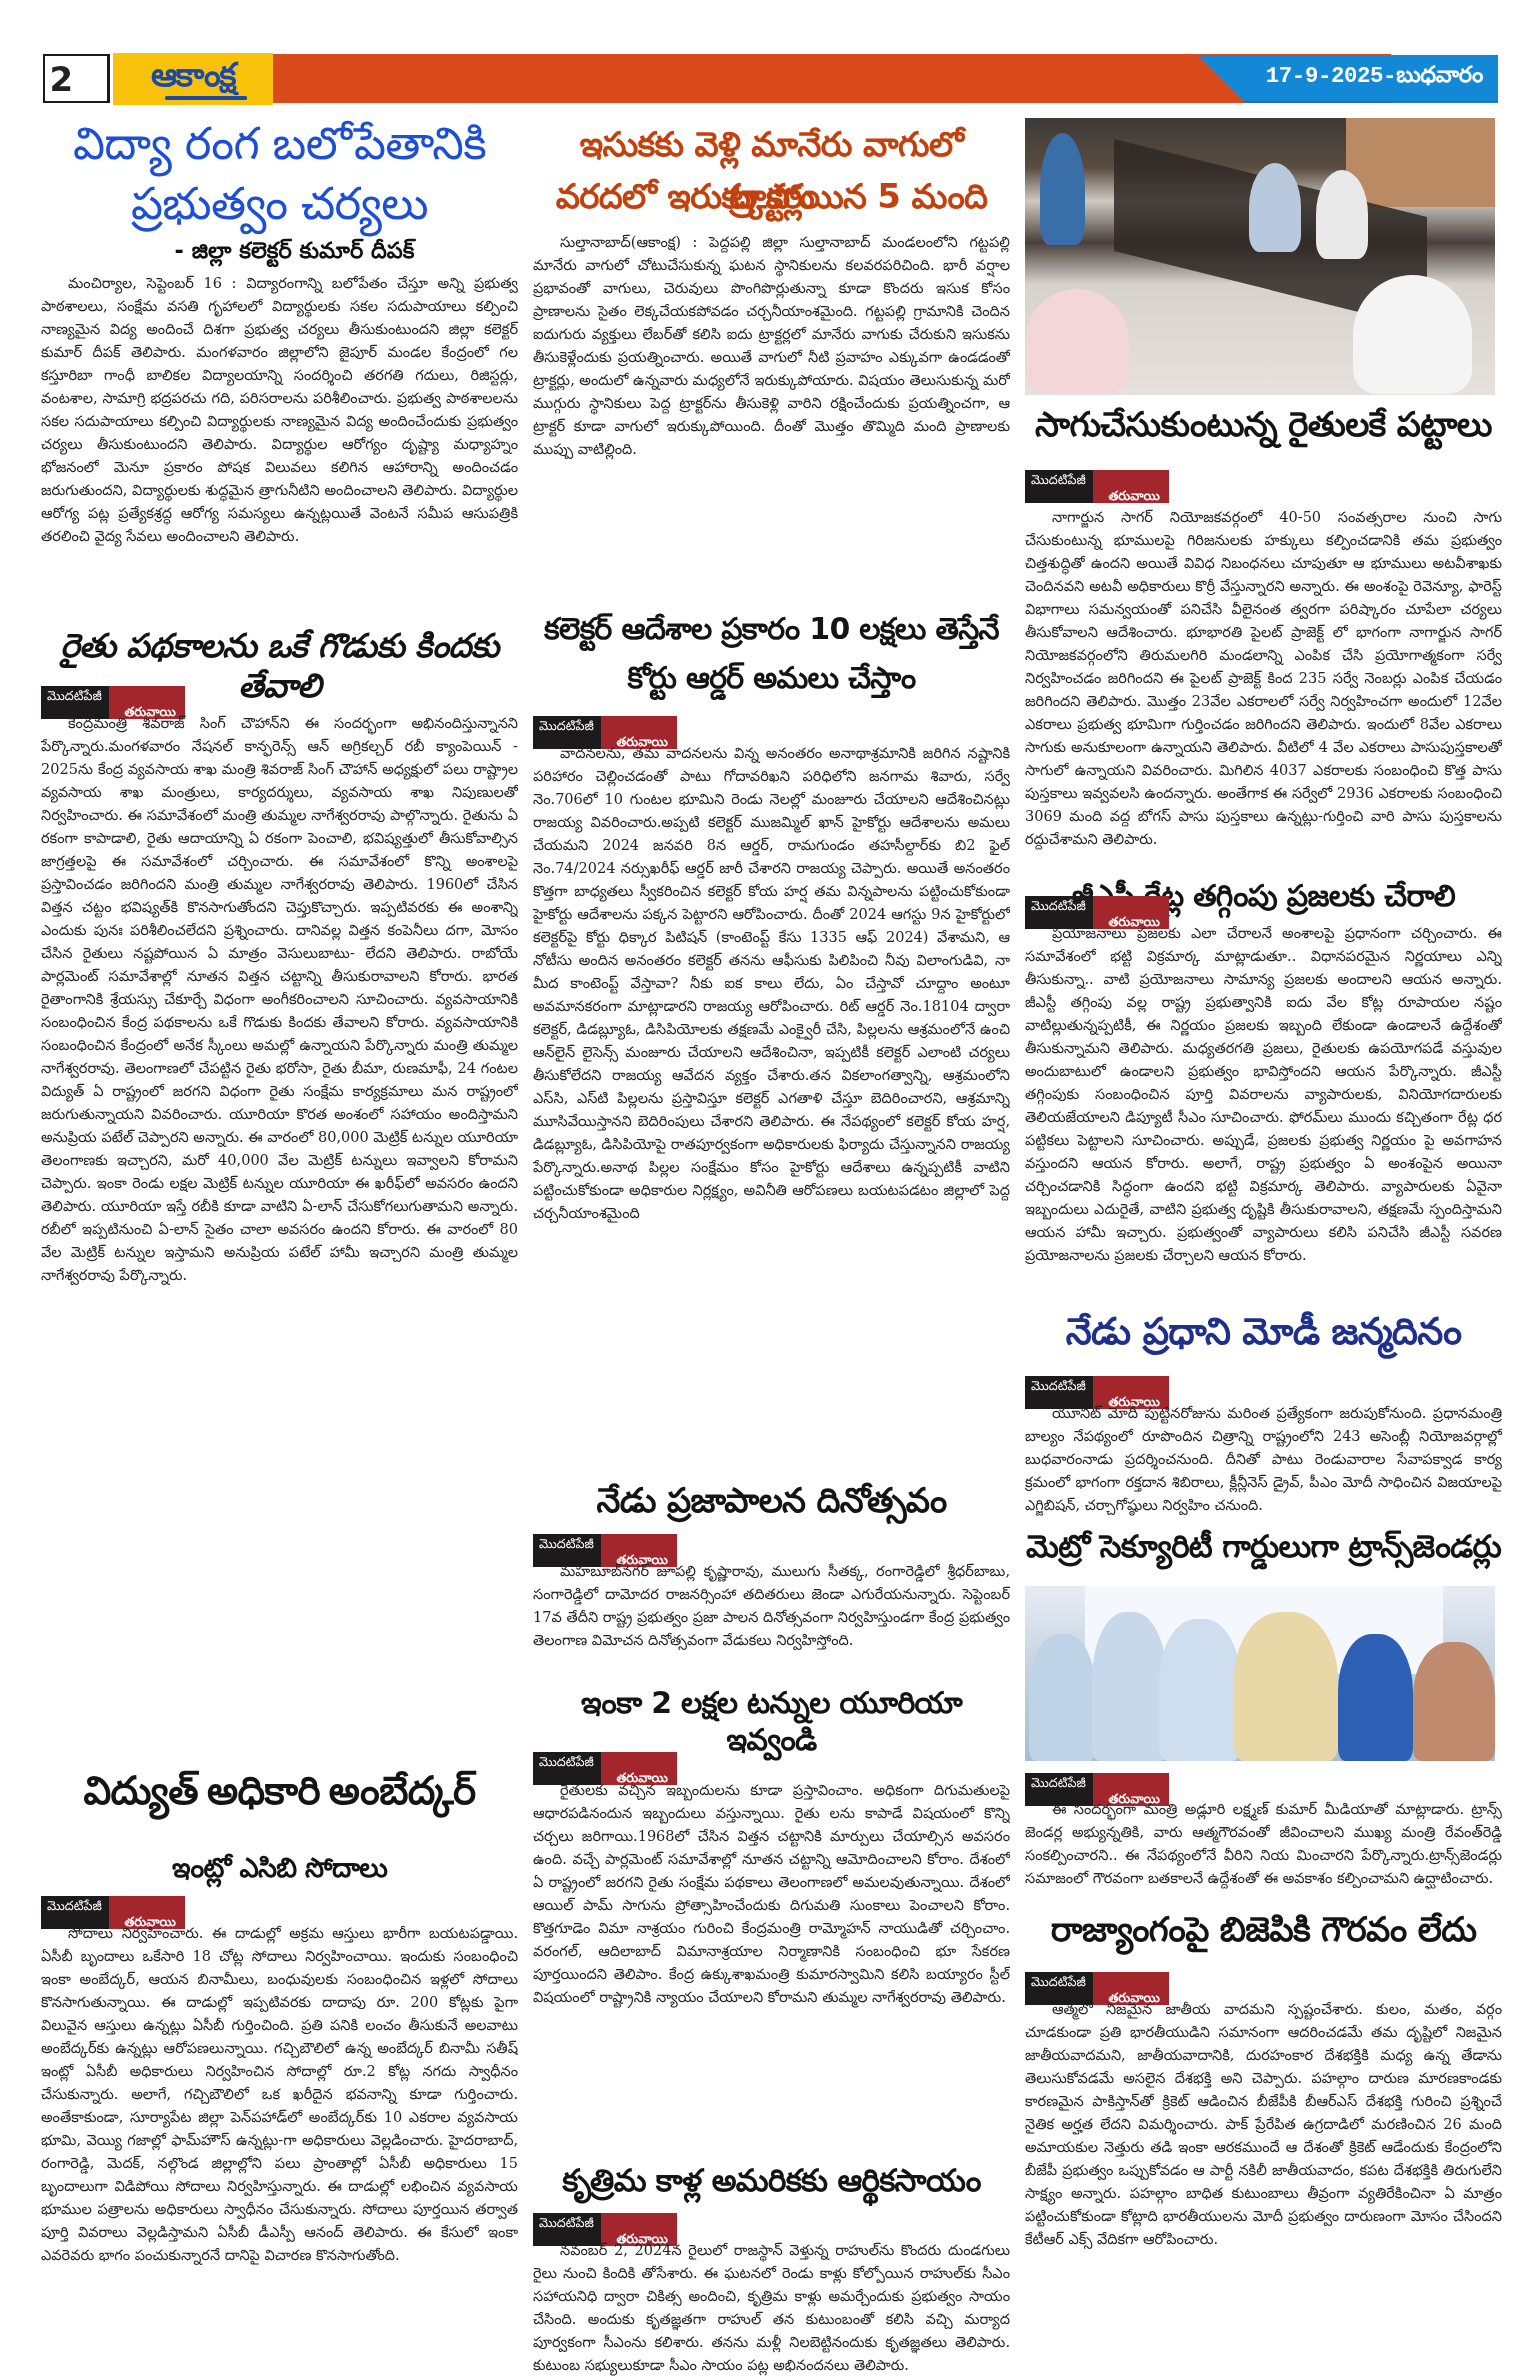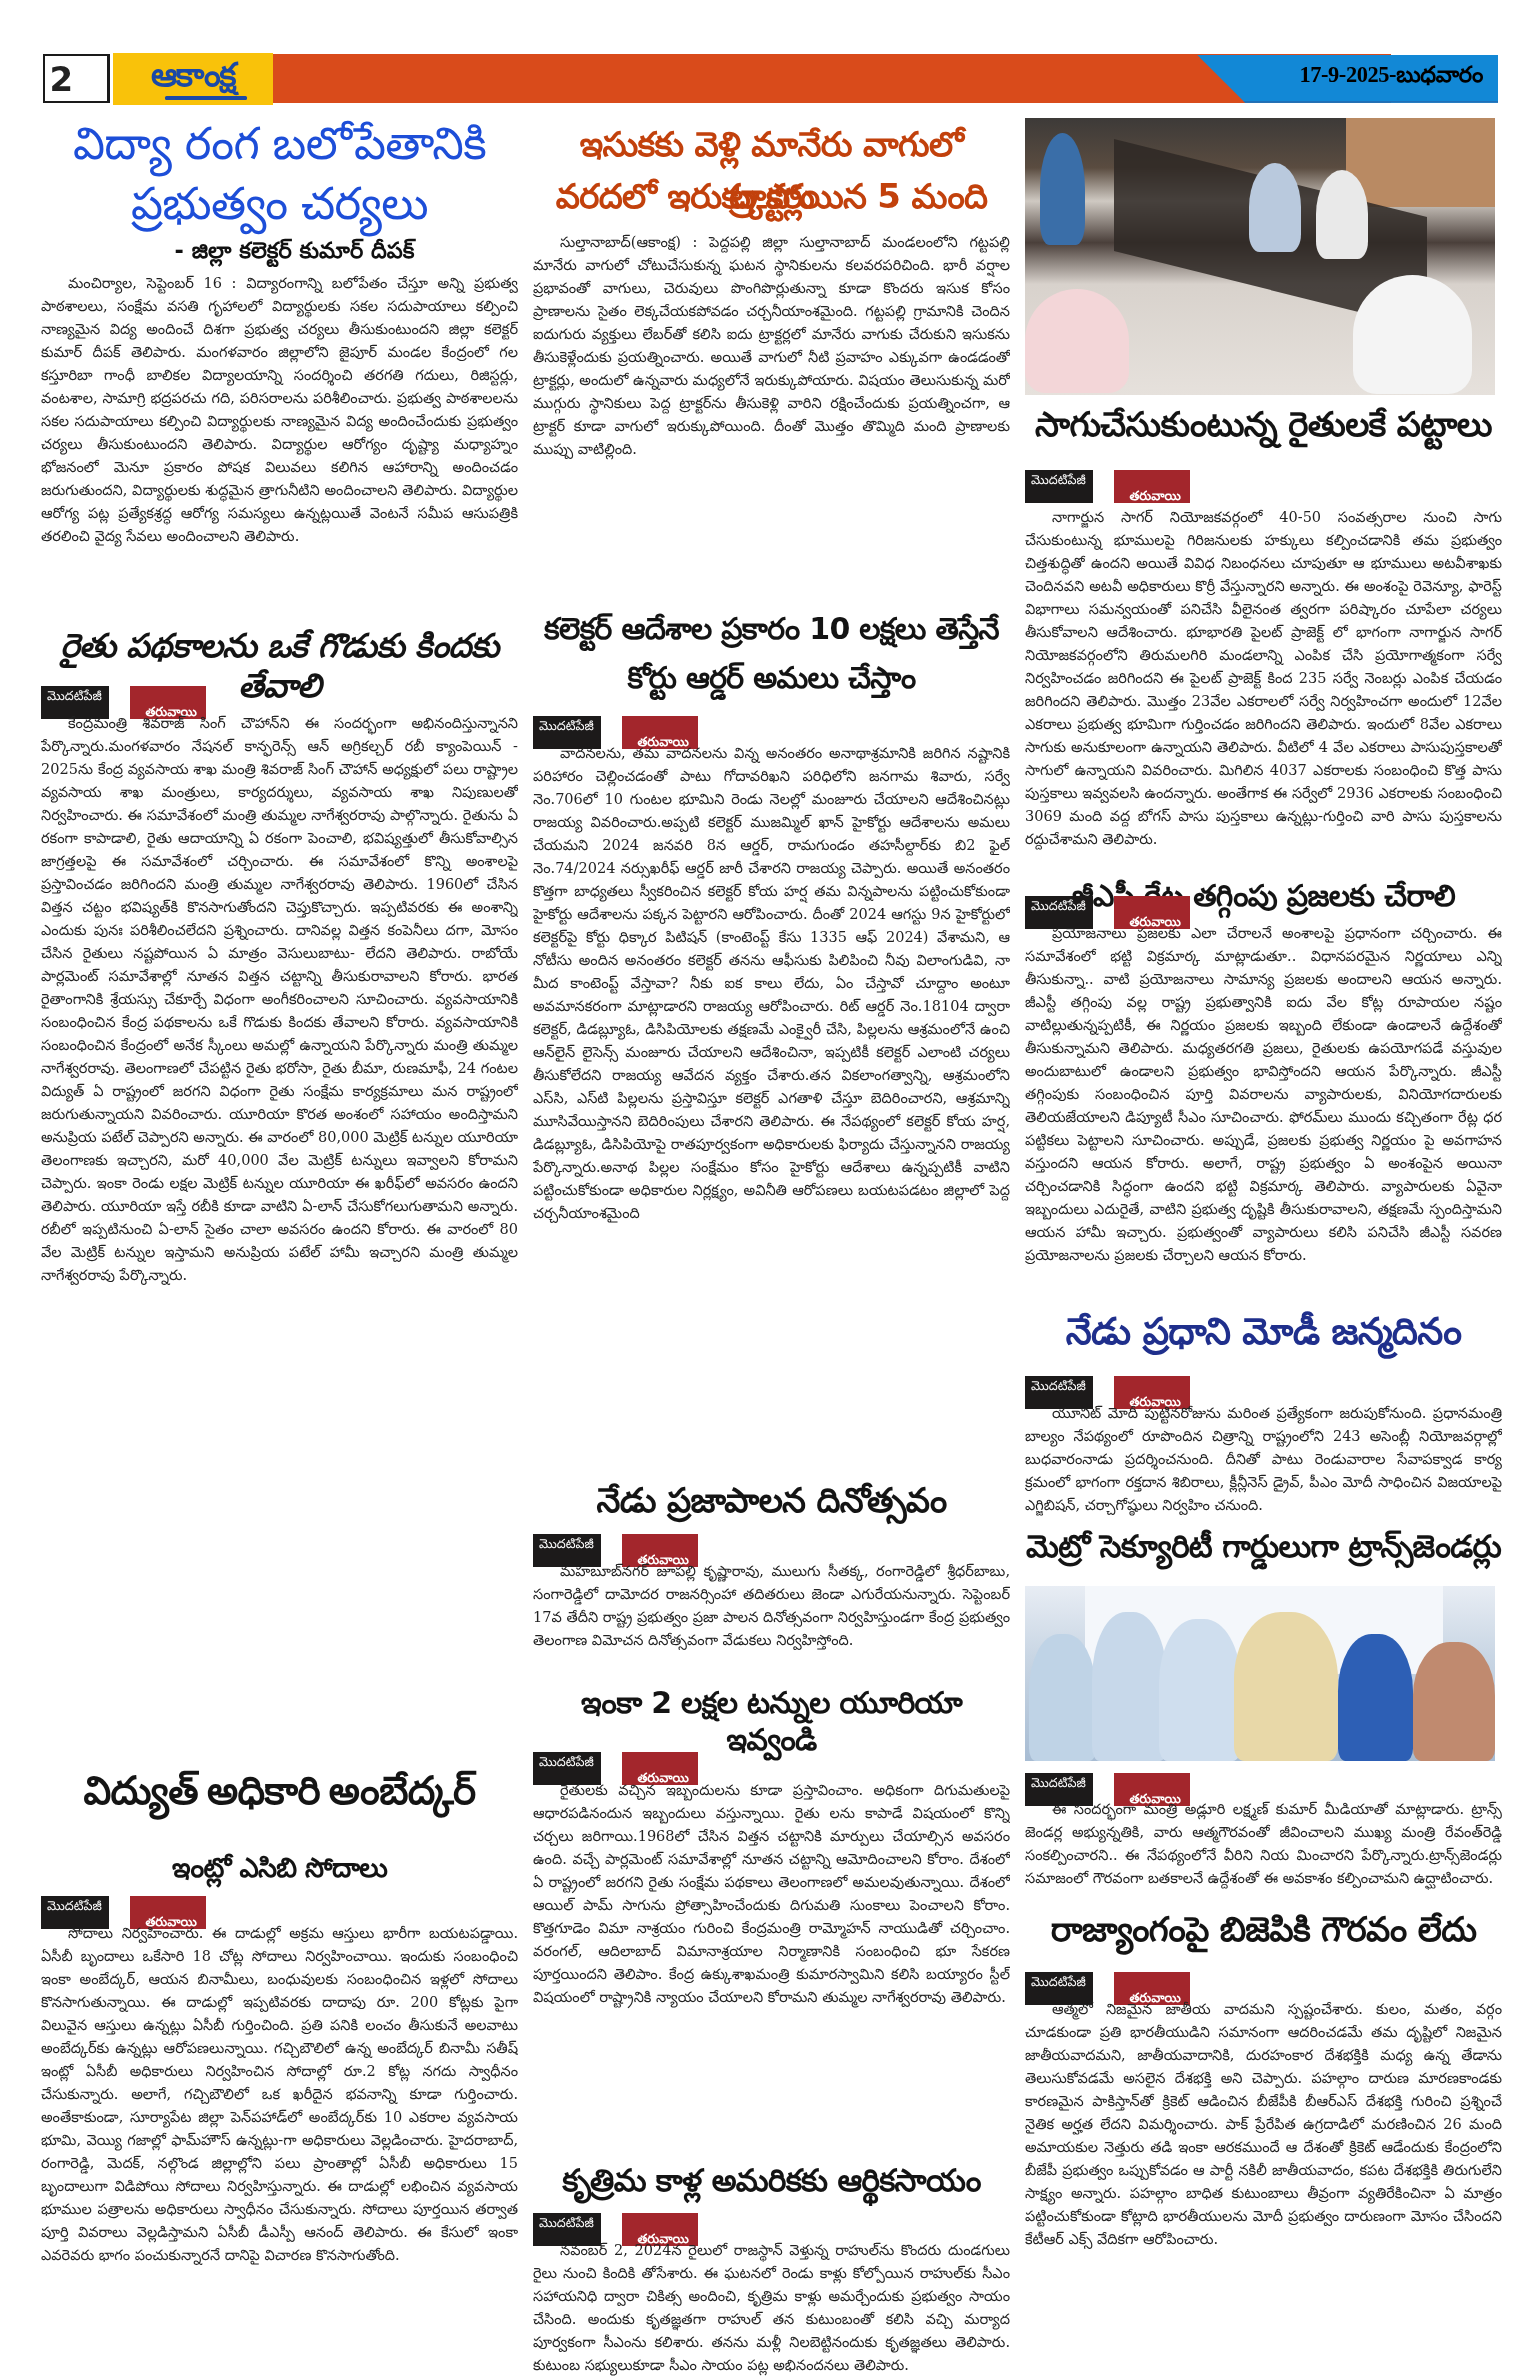--- a/index.html
+++ b/index.html
@@ -7,38 +7,38 @@
   body { position: relative; font-family: "DejaVu Sans", "Liberation Sans", sans-serif; color: #1a1a1a; }
 
   
   .masthead { position: absolute; left: 43px; top: 54px; width: 1455px; height: 49px; }
   .page-num { position: absolute; left: 0; top: 0; width: 67px; height: 49px; background: #fff; border: 2.2px solid #1a1a1a; border-right-width: 3.7px; display: flex; align-items: center; justify-content: flex-start; padding-left: 4.5px; font-family: "DejaVu Sans", sans-serif; font-weight: bold; font-size: 34px; color: #222; }
   .logo { position: absolute; left: 70px; top: -1.5px; width: 160px; height: 52px; background: #f9c20a; display: flex; align-items: center; justify-content: center; }
   .logo-text { font-family: "DejaVu Sans", sans-serif; font-weight: bold; font-size: 33px; color: #1b49a6; letter-spacing: -1.5px; }
   .logo-tag { position: absolute; bottom: 4.5px; left: 52px; width: 82px; height: 3.7px; background: #1b49a6; border-radius: 1.5px; }
   .orange-bar { position: absolute; left: 230px; top: 0; width: 1118px; height: 49px; background: #d94b1b; }
   .date-box { position: absolute; left: 1154px; top: 0.7px; width: 301px; height: 48px; background: #1288d6; clip-path: polygon(0 0, 100% 0, 100% 100%, 16% 100%); display: flex; align-items: center; justify-content: flex-end; padding-right: 15px; border-bottom: 2.2px solid #1e6fb8; }
-  .date-text { font-family: Liberation Serif, serif; font-weight: bold; font-size: 22.4px; color: #000000; letter-spacing: -0.4px; }
+  .date-text { font-family: Liberation Mono, monospace; font-weight: bold; font-size: 22.4px; color: #ffffff; letter-spacing: -0.4px; }
 
   
   .col { position: absolute; top: 112px; }
   .col-left { left: 41px; width: 477px; }
   .col-mid { left: 533px; width: 477px; }
   .col-right { left: 1025px; width: 477px; }
 
   .abs { position: absolute; left: 0; width: 100%; }
 
   .hl { text-align: center; font-weight: bold; line-height: 1.22; letter-spacing: -0.7px; }
   .hl-red { color: #1d4ed8; font-size: 43px; font-weight: normal; font-family: "DejaVu Sans", sans-serif; }
   .hl-magenta { color: #c2410c; font-size: 34px; }
   .hl-black { color: #141414; font-size: 34px; }
   .hl-navy { color: #1f2f8c; font-size: 39px; }
   .byline { text-align: center; font-weight: bold; font-size: 22.4px; color: #111; }
 
-  .tag { display: inline-flex; height: 33px; font-size: 12.7px; line-height: 20px; gap: 21px; }
+  .tag { display: inline-flex; height: 33px; font-size: 12.7px; line-height: 20px; }
   .tag-a { background: #1c1a1a; color: #fff; padding: 0 7.5px 0 6px; }
   .tag-b { background: #a3262c; color: #fff; padding: 16px 9px 0 15px; font-weight: bold; }
 
   .body { font-family: "DejaVu Serif", "Liberation Serif", serif; font-size: 14.5px; line-height: 23px; text-align: justify; color: #222; text-indent: 27px; overflow: hidden; }
 
   .photo { position: absolute; left: 0; width: 470px; overflow: hidden; }
   .photo-meeting { background: linear-gradient(180deg, #3d3a38 0%, #5a4c40 18%, #cfc9c2 30%, #4a3f3a 45%, #d8d2cc 60%, #e6e1dc 100%); }
   .photo-meeting .table-shape { position: absolute; left: 89px; top: 60px; width: 313px; height: 112px; background: #2e2825; transform: skewY(14deg); opacity: .85; }
   .photo-meeting .wall { position: absolute; right: 0; top: 0; width: 149px; height: 89px; background: #b98a63; }
   .photo-meeting .person { position: absolute; border-radius: 50% 50% 20% 20%; }

